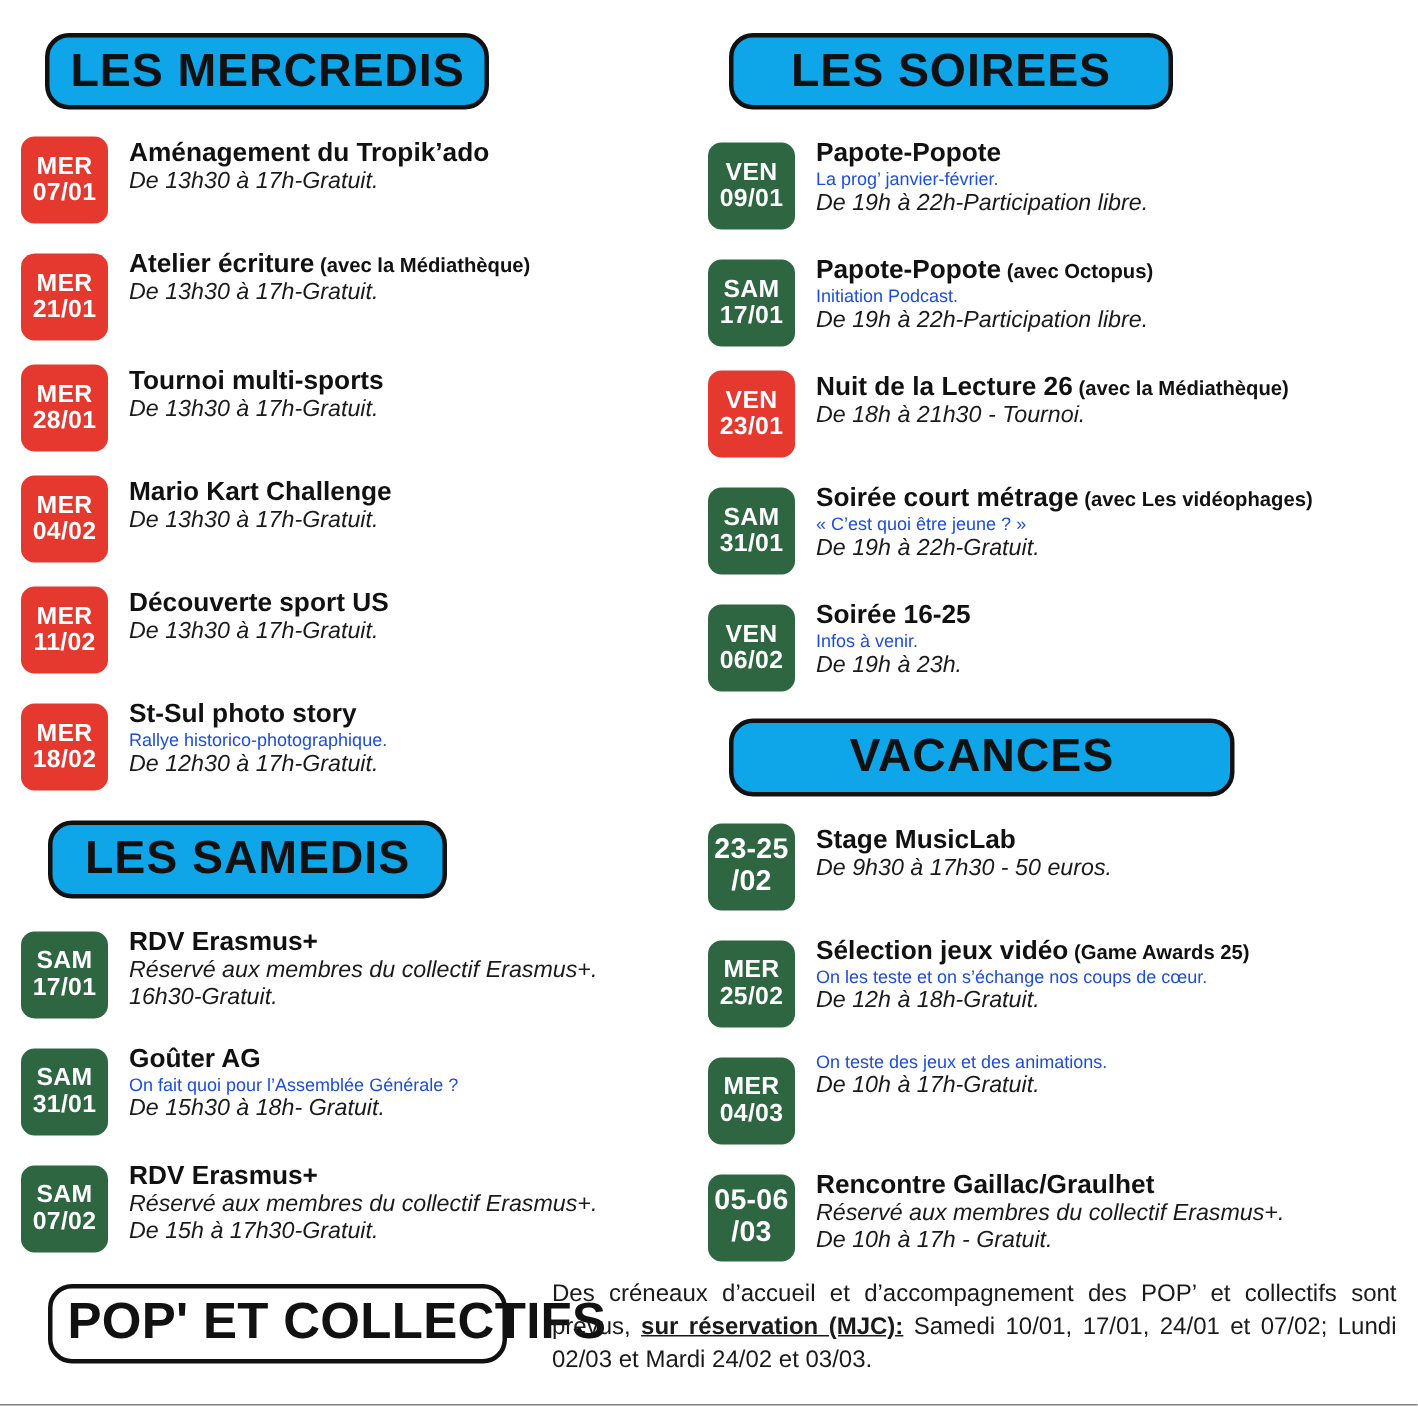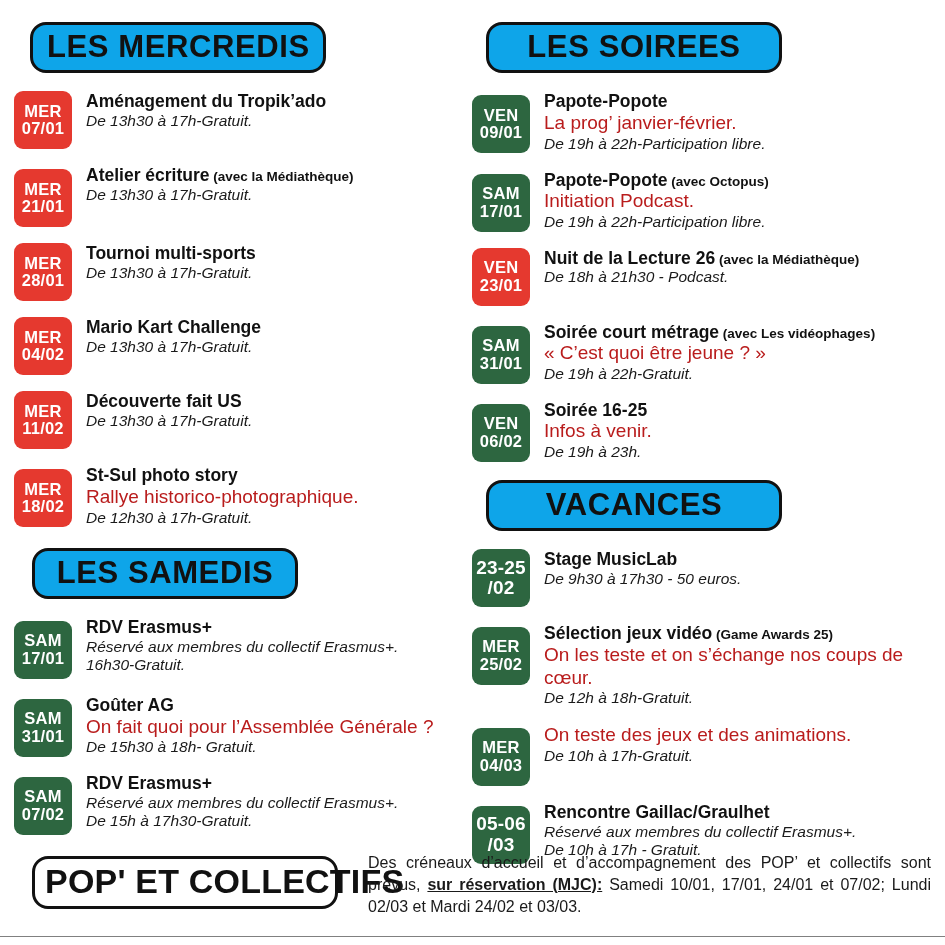--- a/index.html
+++ b/index.html
@@ -46,21 +46,21 @@
     font-size: 31px;
     font-weight: bold;
     letter-spacing: 0.6px;
     line-height: 1.08;
     color: #111111;
     white-space: nowrap;
   }
   .hdr-mercredis { width: 296px; margin-left: 16px; margin-top: 22px; }
   .hdr-samedis   { width: 266px; margin-left: 18px; margin-top: 20px; }
   .hdr-soirees   { width: 296px; margin-left: 14px; margin-top: 22px; }
-  .hdr-vacances  { width: 296px; margin-left: 14px; margin-top: 18px; }
+  .hdr-vacances  { width: 337px; margin-left: 14px; margin-top: 18px; }
 
   
   .events {
     margin-top: 16px;
   }
   .event {
     display: flex;
     align-items: flex-start;
     margin-bottom: 14px;
   }
@@ -97,23 +97,23 @@
     font-weight: bold;
     line-height: 1.18;
     color: #111111;
   }
   .ev-title .partner {
     font-size: 13.5px;
     font-weight: bold;
     color: #111111;
   }
   .ev-sub {
-    font-size: 19px;
+    font-size: 12px;
     line-height: 1.2;
-    color: #b91c1c;
+    color: #1d4ed8;
   }
   .ev-time {
     font-size: 15.5px;
     font-style: italic;
     line-height: 1.2;
     color: #1a1a1a;
   }
 
   
   .event.lines2 .badge { margin-top: 2px; }
@@ -222,21 +222,21 @@
             <div class="ev-title"><span>Mario Kart Challenge</span></div>
             <div class="ev-time">De 13h30 à 17h-Gratuit.</div>
           </div>
         </div>
         <div class="event lines2">
           <div class="badge red">
             <span class="d1">MER</span>
             <span class="d2">11/02</span>
           </div>
           <div class="details">
-            <div class="ev-title"><span>Découverte fait US</span></div>
+            <div class="ev-title"><span>Découverte sport US</span></div>
             <div class="ev-time">De 13h30 à 17h-Gratuit.</div>
           </div>
         </div>
         <div class="event lines3">
           <div class="badge red">
             <span class="d1">MER</span>
             <span class="d2">18/02</span>
           </div>
           <div class="details">
             <div class="ev-title"><span>St-Sul photo story</span></div>
@@ -316,21 +316,21 @@
             <div class="ev-time">De 19h à 22h-Participation libre.</div>
           </div>
         </div>
         <div class="event lines2">
           <div class="badge red">
             <span class="d1">VEN</span>
             <span class="d2">23/01</span>
           </div>
           <div class="details">
             <div class="ev-title"><span>Nuit de la Lecture 26</span><span class="partner"> (avec la Médiathèque)</span></div>
-            <div class="ev-time">De 18h à 21h30 - Podcast.</div>
+            <div class="ev-time">De 18h à 21h30 - Tournoi.</div>
           </div>
         </div>
         <div class="event lines3">
           <div class="badge green">
             <span class="d1">SAM</span>
             <span class="d2">31/01</span>
           </div>
           <div class="details">
             <div class="ev-title"><span>Soirée court métrage</span><span class="partner"> (avec Les vidéophages)</span></div>
             <div class="ev-sub">« C’est quoi être jeune ? »</div>

